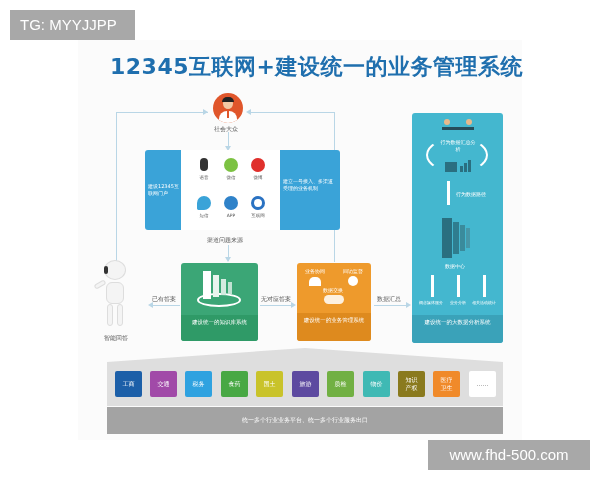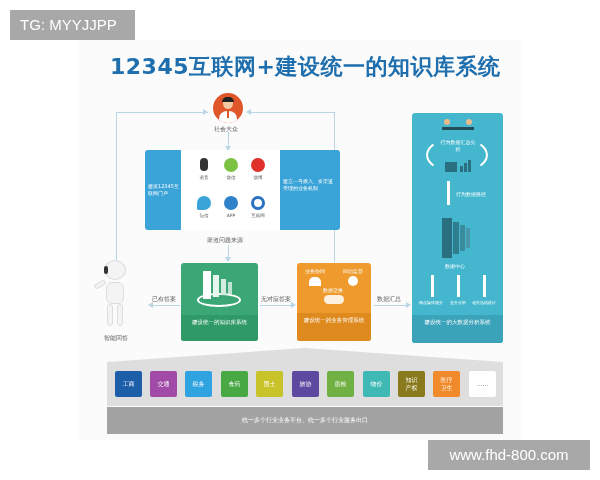--- a/index.html
+++ b/index.html
@@ -22,23 +22,23 @@
   .box-footer { position:absolute; left:0; bottom:0; width:100%; text-align:center; font-size:5.5px; color:#fff; line-height:9px; padding:3px 2px; }
   .ind-tile { position:absolute; top:371px; width:27px; height:26px; border-radius:2px; color:#fff; font-size:6px; display:flex; align-items:center; justify-content:center; text-align:center; line-height:8px; }
   .bottom-bar { position:absolute; left:107px; top:407px; width:396px; height:27px; background:#a3a3a3; color:#fff; font-size:6px; display:flex; align-items:center; justify-content:center; }
 </style>
 </head>
 <body>
 
 <div class="canvas"></div>
 
 <div class="wm" style="left:10px;top:10px;width:125px;height:30px;font-size:15px;line-height:30px;padding-left:10px;">TG: MYYJJPP</div>
-<div class="wm" style="left:428px;top:440px;width:162px;height:30px;font-size:15px;line-height:30px;text-align:center;">www.fhd-800.com</div>
+<div class="wm" style="left:428px;top:440px;width:162px;height:30px;font-size:15px;line-height:30px;text-align:center;">www.fhd-500.com</div>
 
-<div class="title">12345互联网+建设统一的知识库系统</div>
+<div class="title">12345互联网+建设统一的业务管理系统</div>
 
 <div class="line" style="left:116px;top:112px;width:92px;height:1px;"></div>
 <div class="line" style="left:116px;top:112px;width:1px;height:150px;"></div>
 <div class="abs" style="left:203px;top:109px;width:0;height:0;border-top:3px solid transparent;border-bottom:3px solid transparent;border-left:5px solid #b9d6e6;"></div>
 
 <div class="line" style="left:248px;top:112px;width:86px;height:1px;"></div>
 <div class="line" style="left:334px;top:112px;width:1px;height:150px;"></div>
 <div class="abs" style="left:246px;top:109px;width:0;height:0;border-top:3px solid transparent;border-bottom:3px solid transparent;border-right:5px solid #b9d6e6;"></div>
 
 <div class="line" style="left:228px;top:132px;width:1px;height:16px;"></div>

